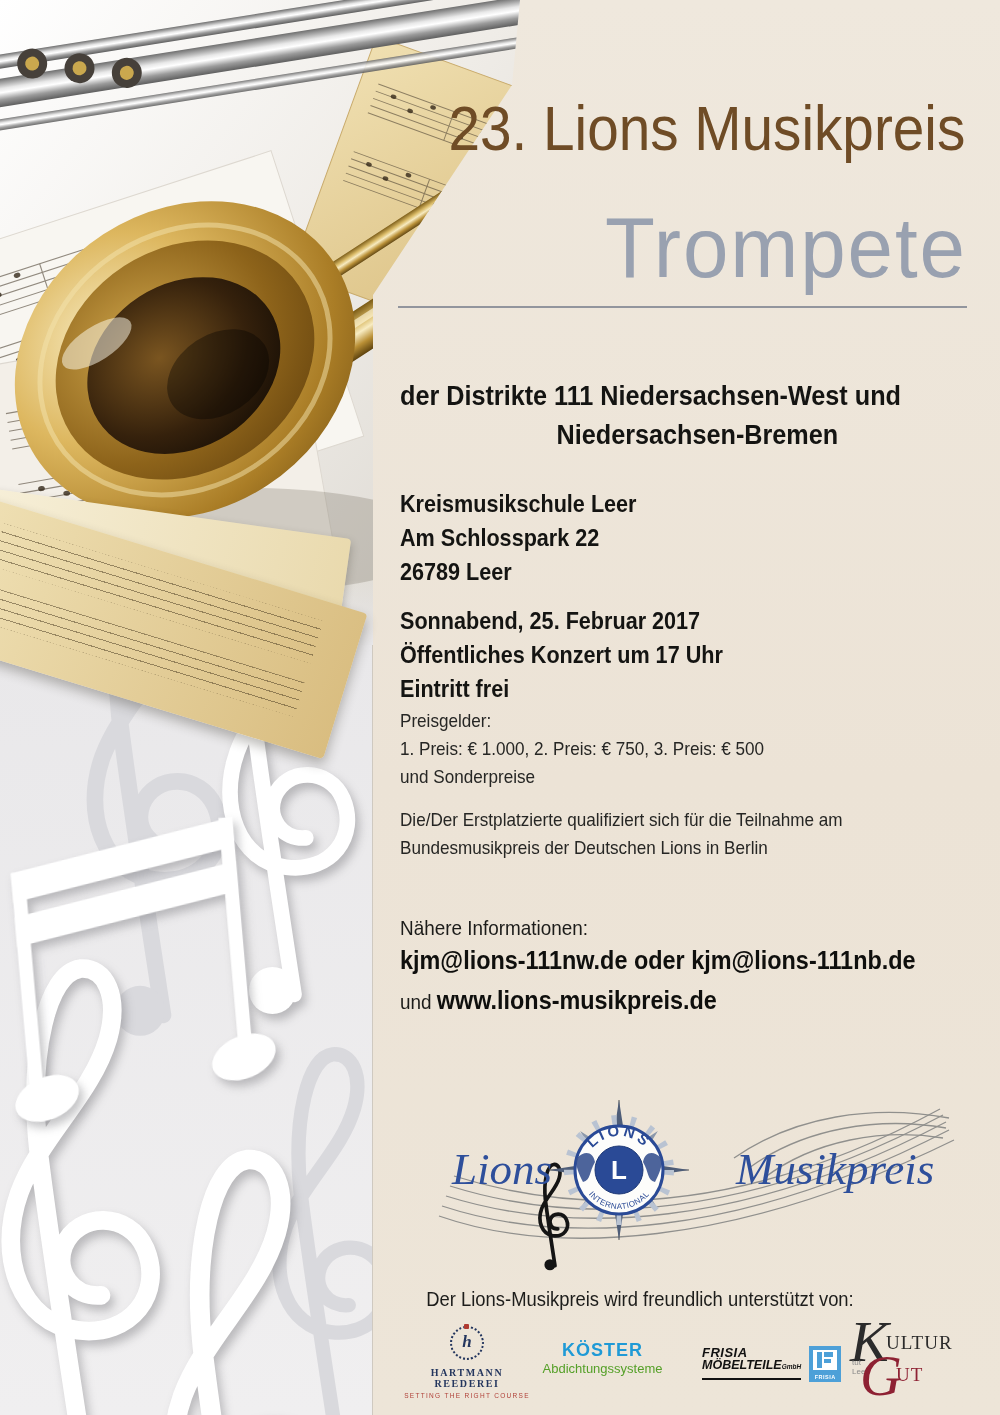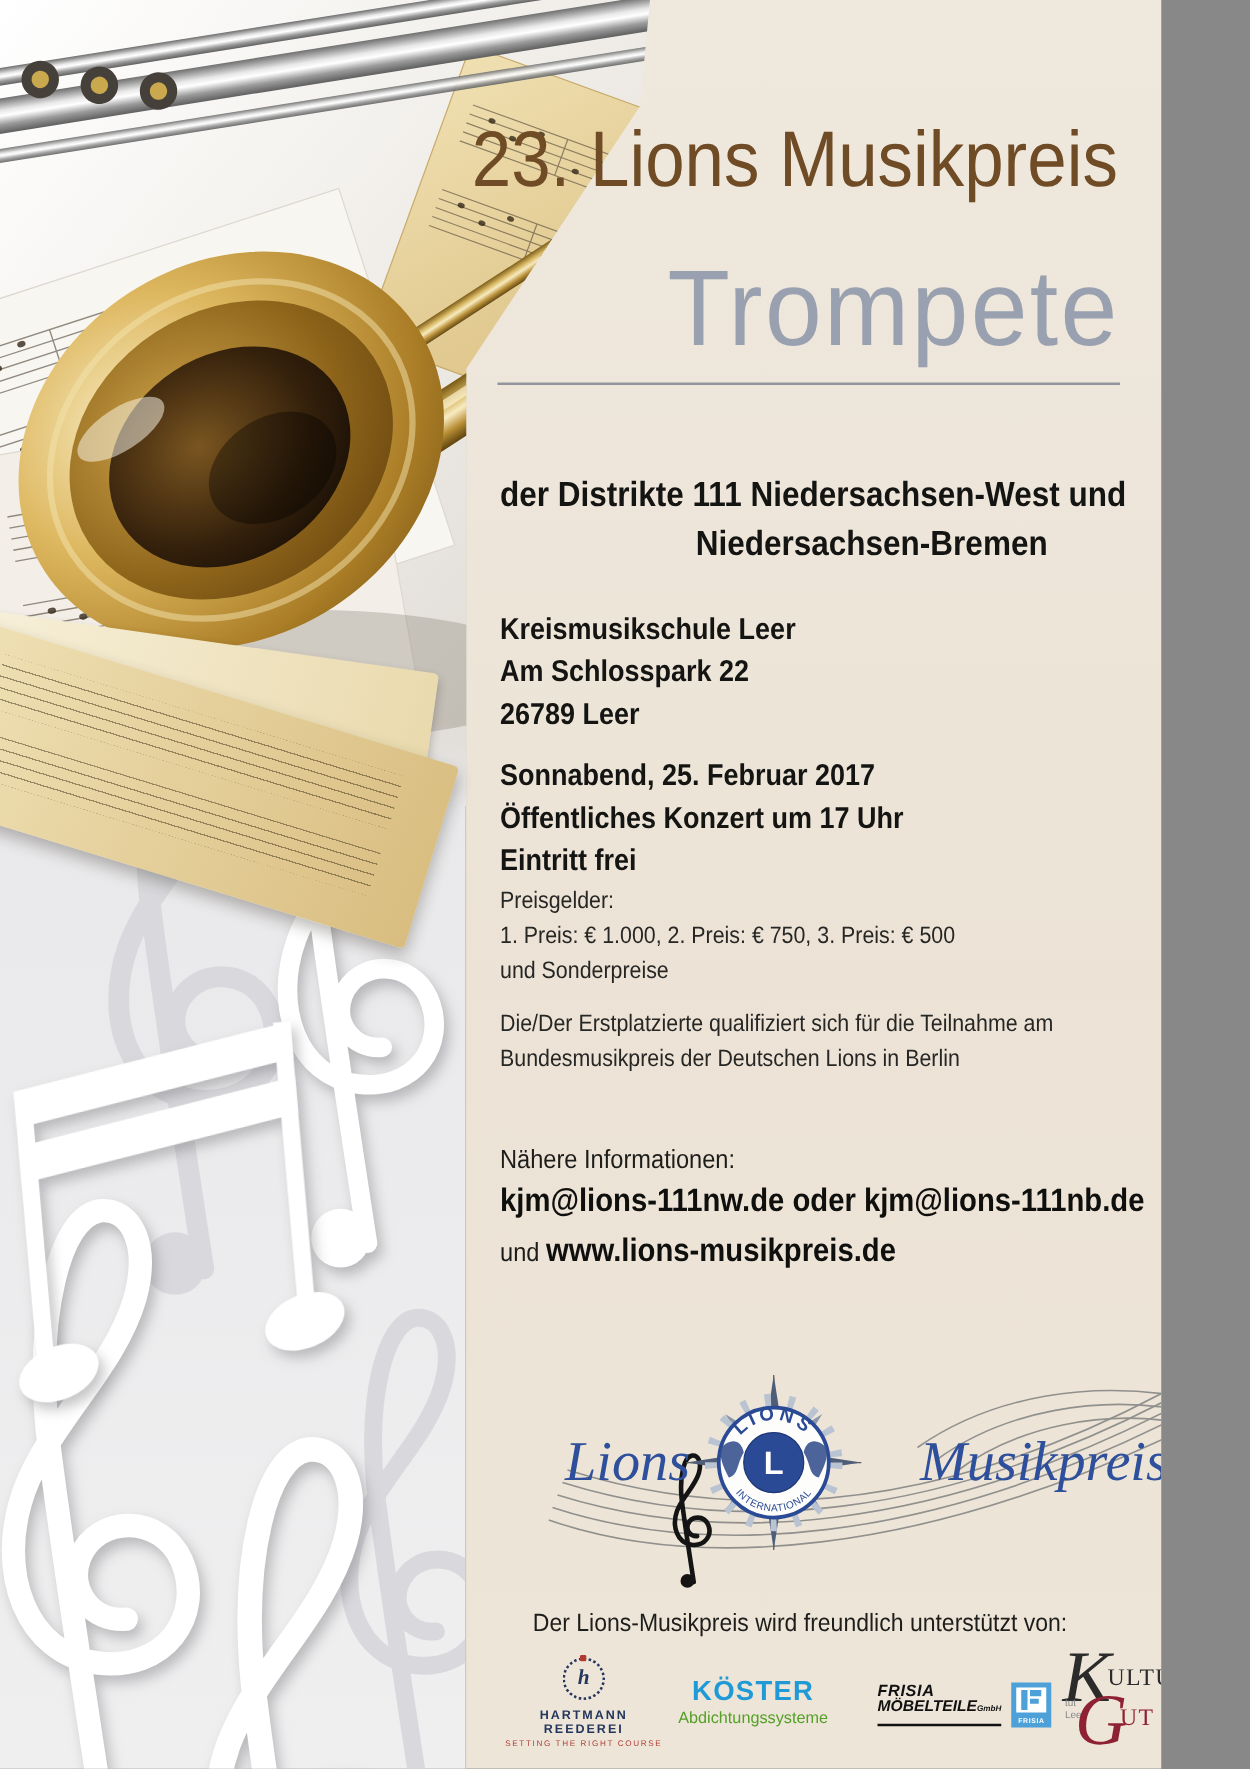--- a/index.html
+++ b/index.html
@@ -1,16 +1,16 @@
 <!DOCTYPE html>
 <html><head>
 <meta charset="utf-8">
 <style>
   html,body{margin:0;padding:0;background:#888;}
-  .poster{position:relative;width:929px;height:1415px;overflow:hidden;
+  .poster{position:relative;width:1000px;height:1415px;overflow:hidden;
     background:linear-gradient(180deg,#efe8dd 0%,#ece3d6 55%,#ede5d8 100%);
     font-family:"Liberation Sans",sans-serif;color:#1a1a18;}
   
   .music-strip{position:absolute;left:0;top:0;width:372px;height:100%;
     background:linear-gradient(180deg,#e4e3e5 0%,#e9e8ea 45%,#f0eff0 100%);
     border-right:1px solid #cfc9c0;overflow:hidden;}
   .deco{position:absolute;}
   .deco.white{color:#ffffff;filter:drop-shadow(4px 6px 5px rgba(100,100,105,.38));}
   .deco.ghost{color:#d9d9dd;}
   
@@ -48,24 +48,24 @@
   .logo-script{font-family:"Liberation Serif",serif;font-style:italic;fill:#2e4f9b;font-size:45px;}
   
   .sup-head{position:absolute;left:380px;top:1288px;width:520px;text-align:center;
     font-size:20px;color:#1d1d1b;transform:scaleX(.92);}
   .sponsor{position:absolute;}
   .hart{left:402px;top:1326px;width:130px;text-align:center;color:#24365e;}
   .hart-mark{width:30px;height:30px;margin:0 auto;border:2px dotted #24365e;border-radius:50%;
     font-family:"Liberation Serif",serif;font-style:italic;font-weight:bold;font-size:17px;
     line-height:28px;position:relative;}
   .hart-mark::before{content:"";position:absolute;left:12px;top:-4px;width:5px;height:5px;background:#b03a30;border-radius:1px;}
-  .hart-name{margin-top:7px;font-size:10px;font-weight:bold;letter-spacing:1.6px;}
+  .hart-name{margin-top:7px;font-size:10px;font-weight:bold;letter-spacing:1.6px;font-family:Liberation Serif, serif;}
   .hart-tag{margin-top:3px;font-size:6.5px;letter-spacing:1.3px;color:#b04038;}
   .koe{left:540px;top:1340px;width:125px;text-align:center;}
-  .koe-name{font-size:22px;font-weight:bold;color:#1f9ad6;letter-spacing:1px;}
+  .koe-name{font-size:18px;font-weight:bold;color:#1f9ad6;letter-spacing:1px;}
   .koe-tag{font-size:13px;color:#55a028;}
   .fri{left:702px;top:1346px;width:132px;display:flex;gap:8px;align-items:flex-start;}
   .fri-text{border-bottom:2px solid #111;padding-bottom:5px;color:#111;font-style:italic;
     font-weight:bold;line-height:13px;white-space:nowrap;}
   .fri-l1{font-size:13px;letter-spacing:.5px;}
   .fri-l2{font-size:12.5px;}
   .fri-suffix{font-size:6.5px;}
   .fri-badge{width:32px;height:36px;background:#4da0d8;position:relative;flex:0 0 auto;}
   .fri-badge-inner{position:absolute;left:4px;top:4px;width:24px;height:20px;background:#fff;}
   .fb-v{position:absolute;left:4px;top:2px;width:5px;height:16px;background:#4da0d8;}

